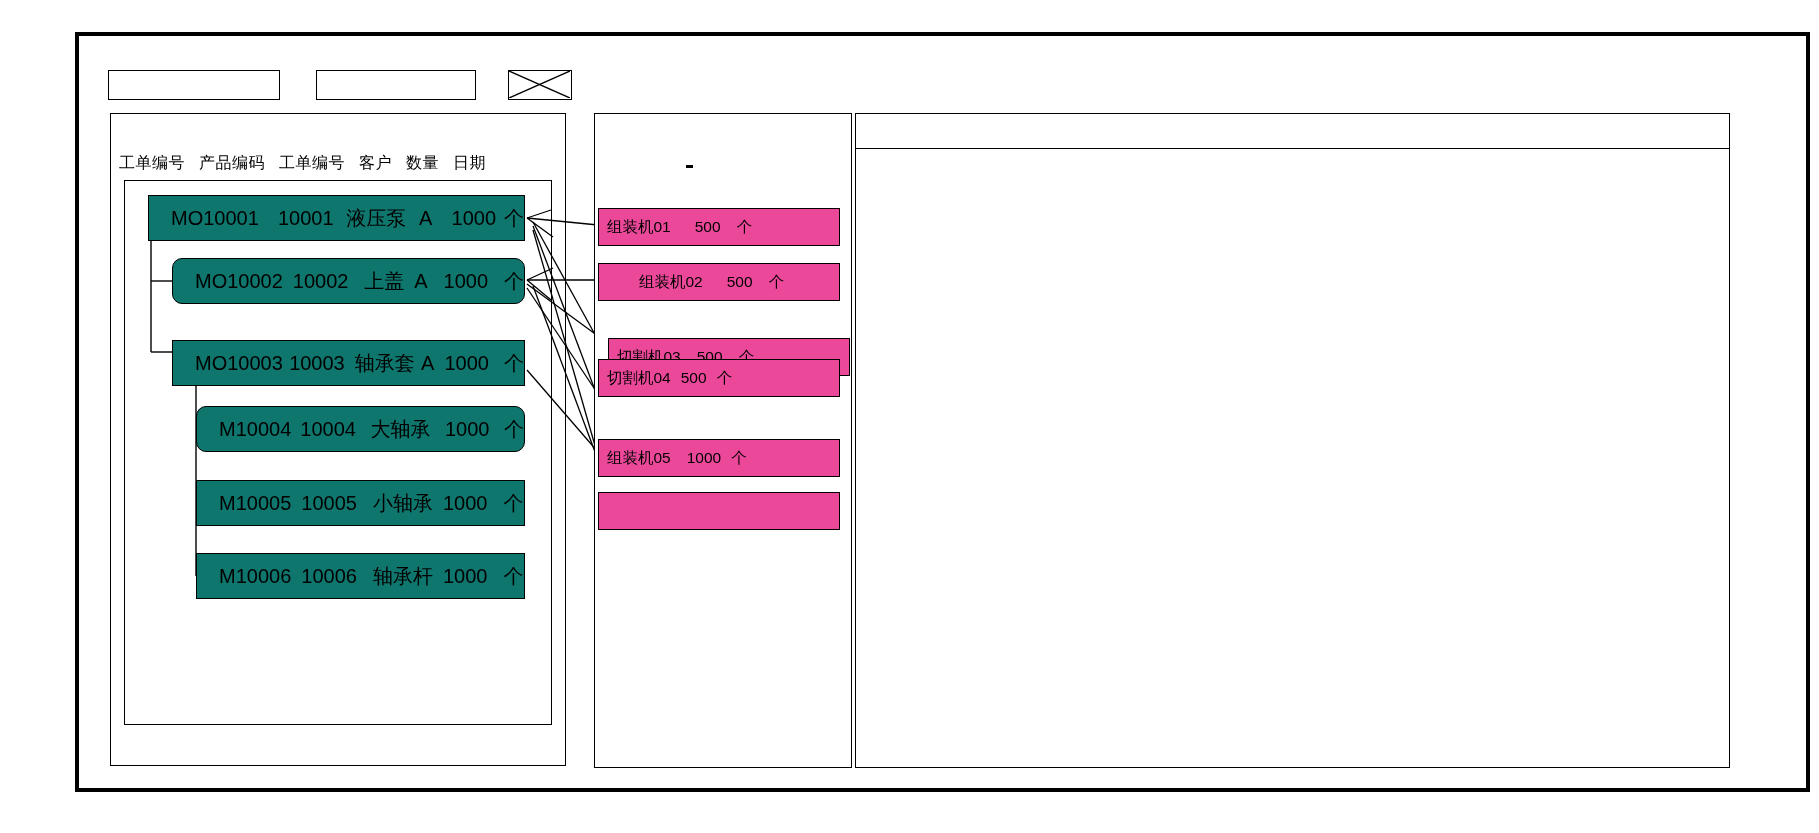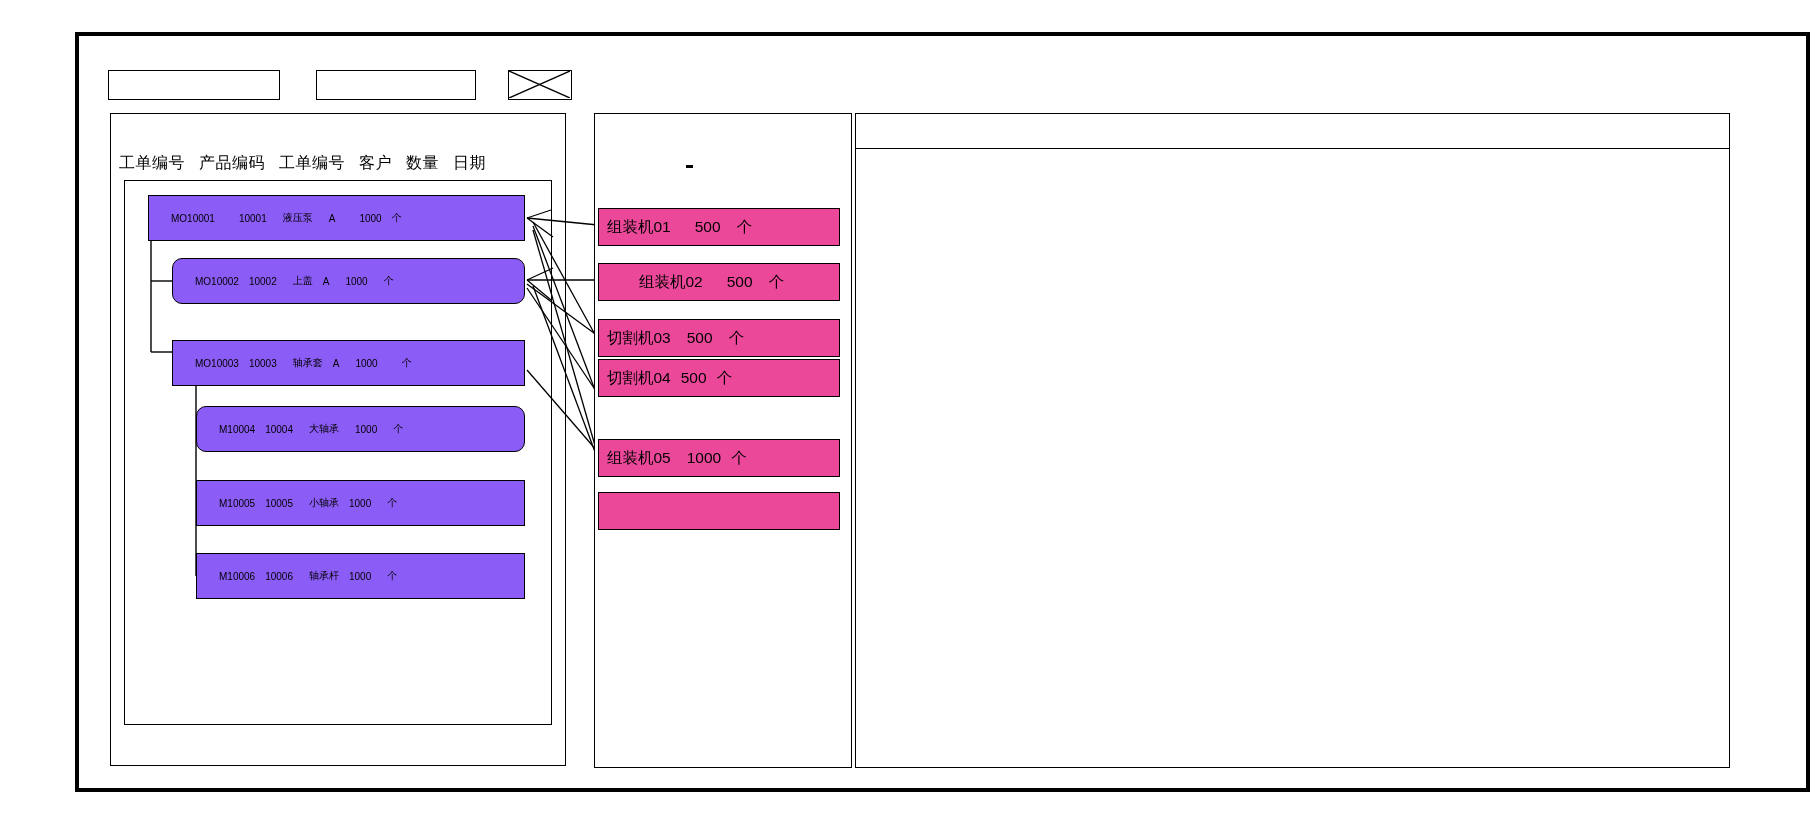--- a/index.html
+++ b/index.html
@@ -33,22 +33,22 @@
   }
   .col-header span{display:inline-block;}
   .ch-gap{display:inline-block;width:14px;}
   .list-box{
     position:absolute;left:124px;top:180px;width:428px;height:545px;
     border:1.5px solid #000;box-sizing:border-box;background:#fff;
   }
 
   
   .tree-row{
-    position:absolute;border:1.5px solid #000;background:#8b5cf6;box-sizing:border-box;
-    display:flex;align-items:center;font-size:10px;white-space:nowrap;
+    position:absolute;border:1.5px solid #000;background:#0f766e;box-sizing:border-box;
+    display:flex;align-items:center;font-size:20px;white-space:nowrap;
     padding-left:22px;height:46px;
   }
   .tree-row .cell{display:inline-block;}
   .gap-s{display:inline-block;width:10px;}
   .gap-m{display:inline-block;width:16px;}
   .gap-l{display:inline-block;width:24px;}
 
   
   .mid-panel{
     position:absolute;left:594px;top:113px;width:258px;height:655px;
@@ -233,21 +233,21 @@
   </div>
 
   <div class="mach-box" style="top:263px;padding-left:40px;">
     <span>组装机02</span>
       <i class="gap-l"></i>
     <span>500</span>
       <i class="gap-m"></i>
     <span>个</span>
   </div>
 
-  <div class="mach-box" style="top:319px;">
+  <div class="mach-box" style="top:338px;margin-left:10px;">
     <span>切割机03</span>
       <i class="gap-m"></i>
     <span>500</span>
       <i class="gap-m"></i>
     <span>个</span>
   </div>
 
   <div class="mach-box" style="top:359px;text-align:right;">
     <span>切割机04</span>
       <i class="gap-s"></i>

